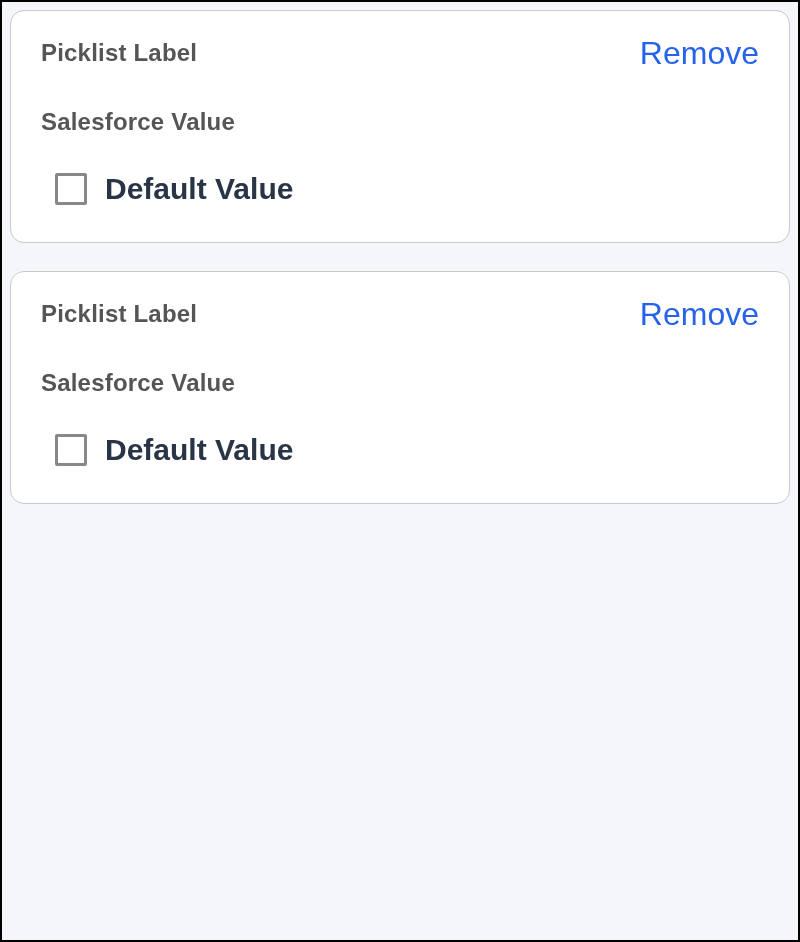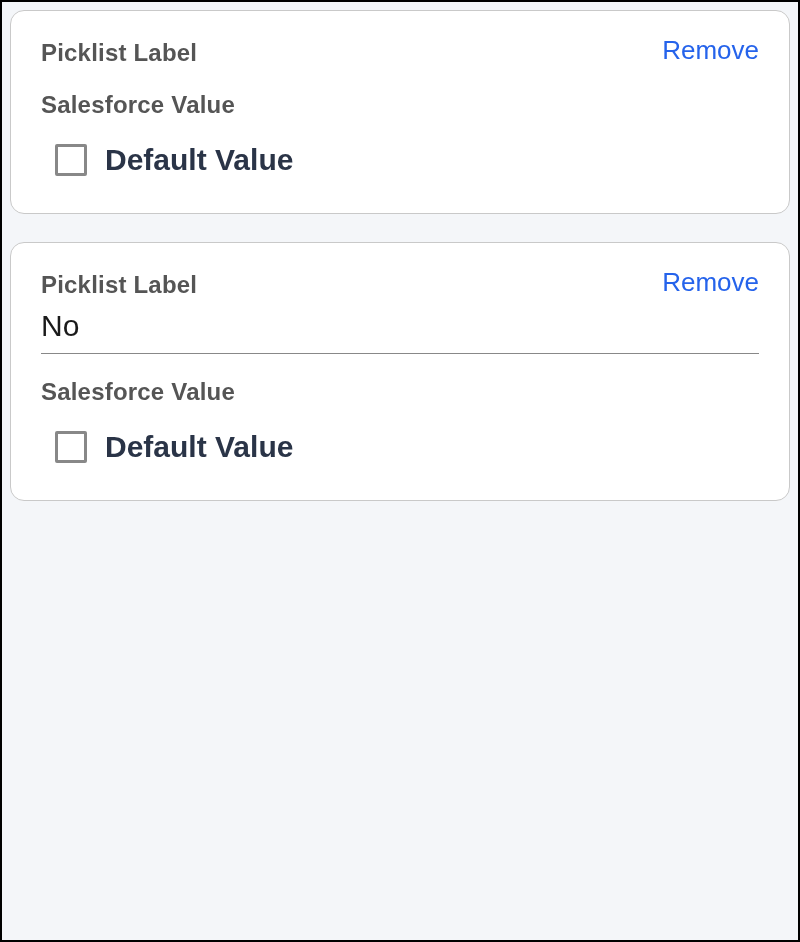--- a/index.html
+++ b/index.html
@@ -28,40 +28,40 @@
       align-items: flex-start;
       margin-bottom: 2px;
     }
     .field-label {
       font-size: 24px;
       font-weight: 600;
       color: #555;
       letter-spacing: 0.2px;
     }
     .remove-link {
-      font-size: 26px;
+      font-size: 32px;
       color: #2563eb;
       text-decoration: none;
       cursor: pointer;
       font-weight: 400;
       margin-top: -4px;
     }
     .input-value {
       font-size: 30px;
       color: #1a1a1a;
       padding: 8px 0 10px 0;
       border: none;
       border-bottom: 1.5px solid #888;
       width: 100%;
       outline: none;
       background: transparent;
       font-weight: 400;
     }
     .field-group {
-      margin-bottom: 24px;
+      margin-bottom: 36px;
     }
     .field-group:last-of-type {
       margin-bottom: 34px;
     }
     .checkbox-row {
       display: flex;
       align-items: center;
       gap: 18px;
       padding-left: 14px;
     }
@@ -100,21 +100,20 @@
     <span class="checkbox-label">Default Value</span>
   </div>
 </div>
 
 <div class="card">
   <div class="field-group">
     <div class="field-header">
       <span class="field-label">Picklist Label</span>
       <a class="remove-link">Remove</a>
     </div>
-    <input type="text" class="input-value" value="No" style="">
   </div>
   <div class="field-group">
     <div class="field-header">
       <span class="field-label">Salesforce Value</span>
     </div>
   </div>
   <div class="checkbox-row">
     <div class="checkbox"></div>
     <span class="checkbox-label">Default Value</span>
   </div>

